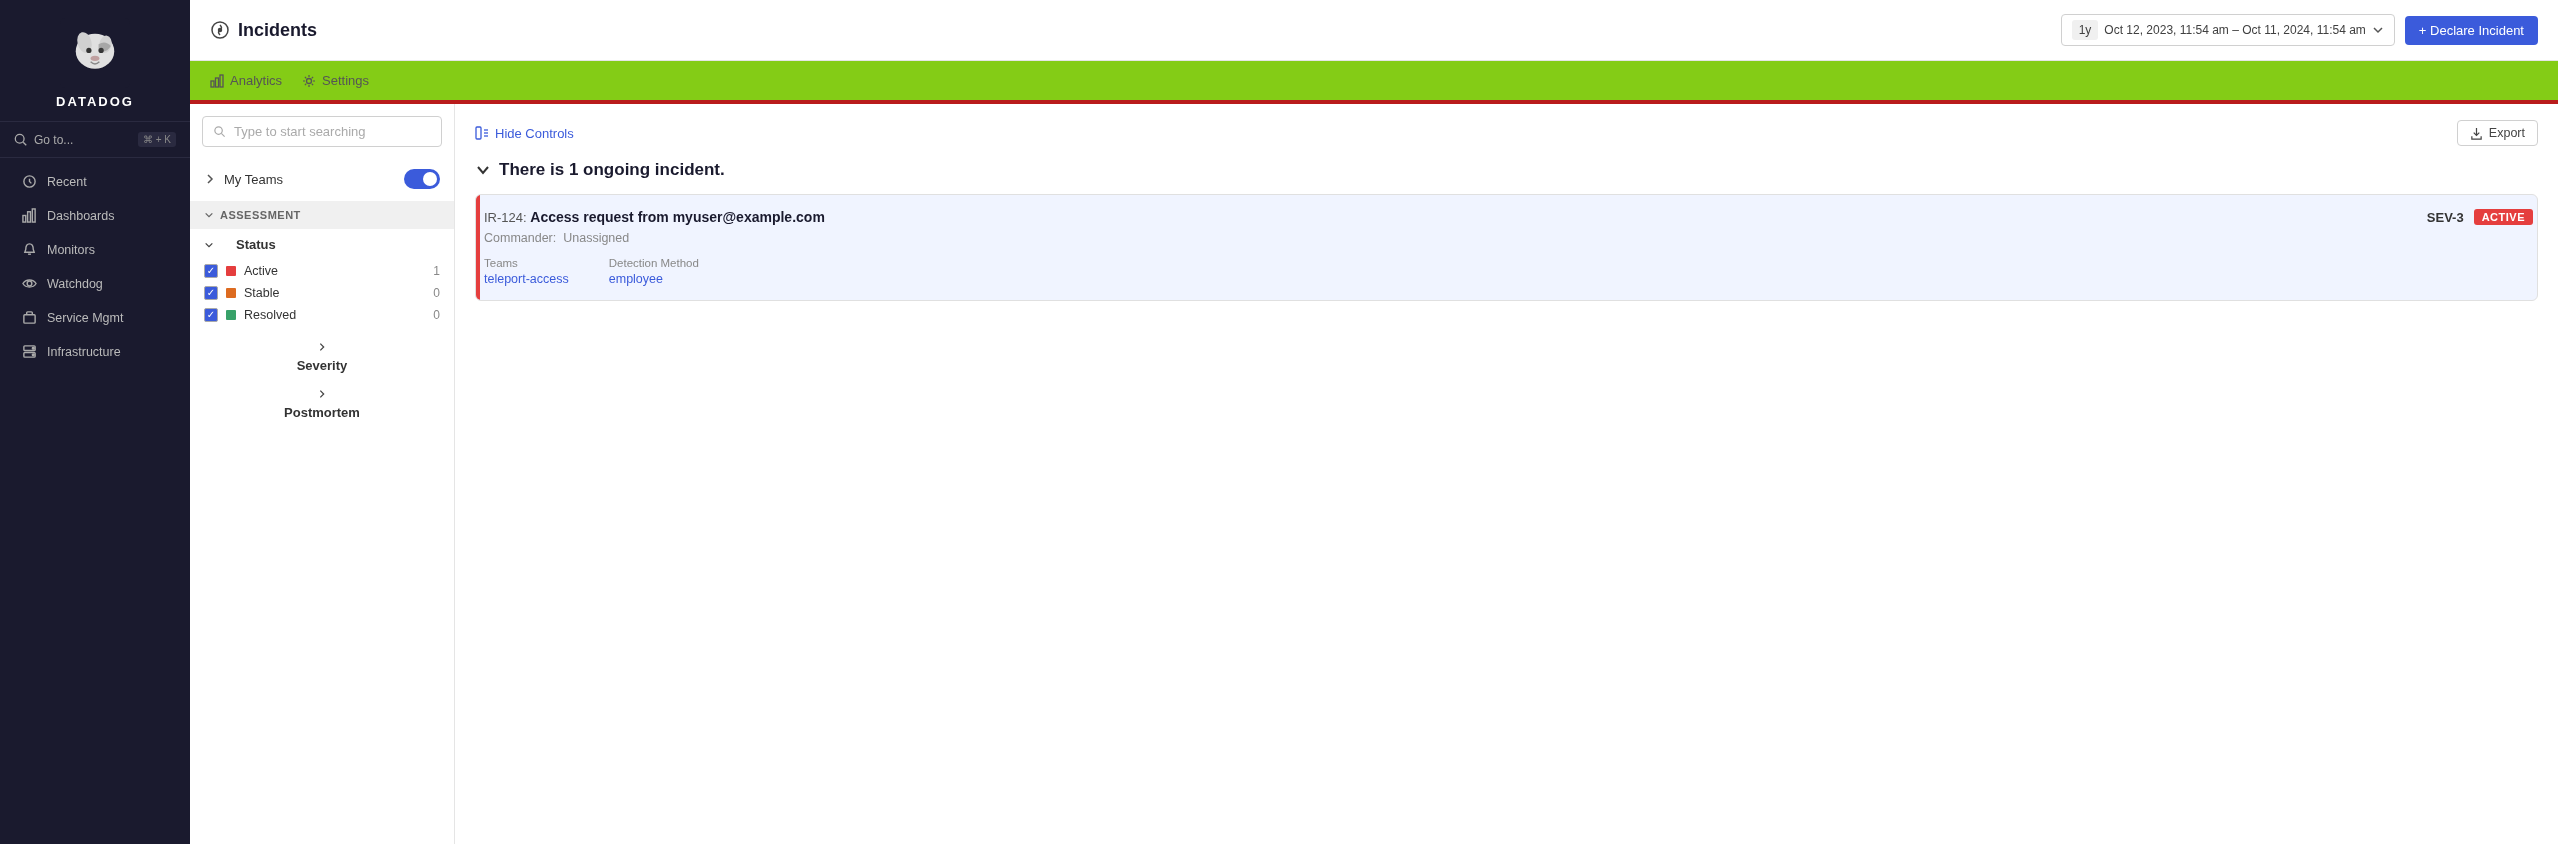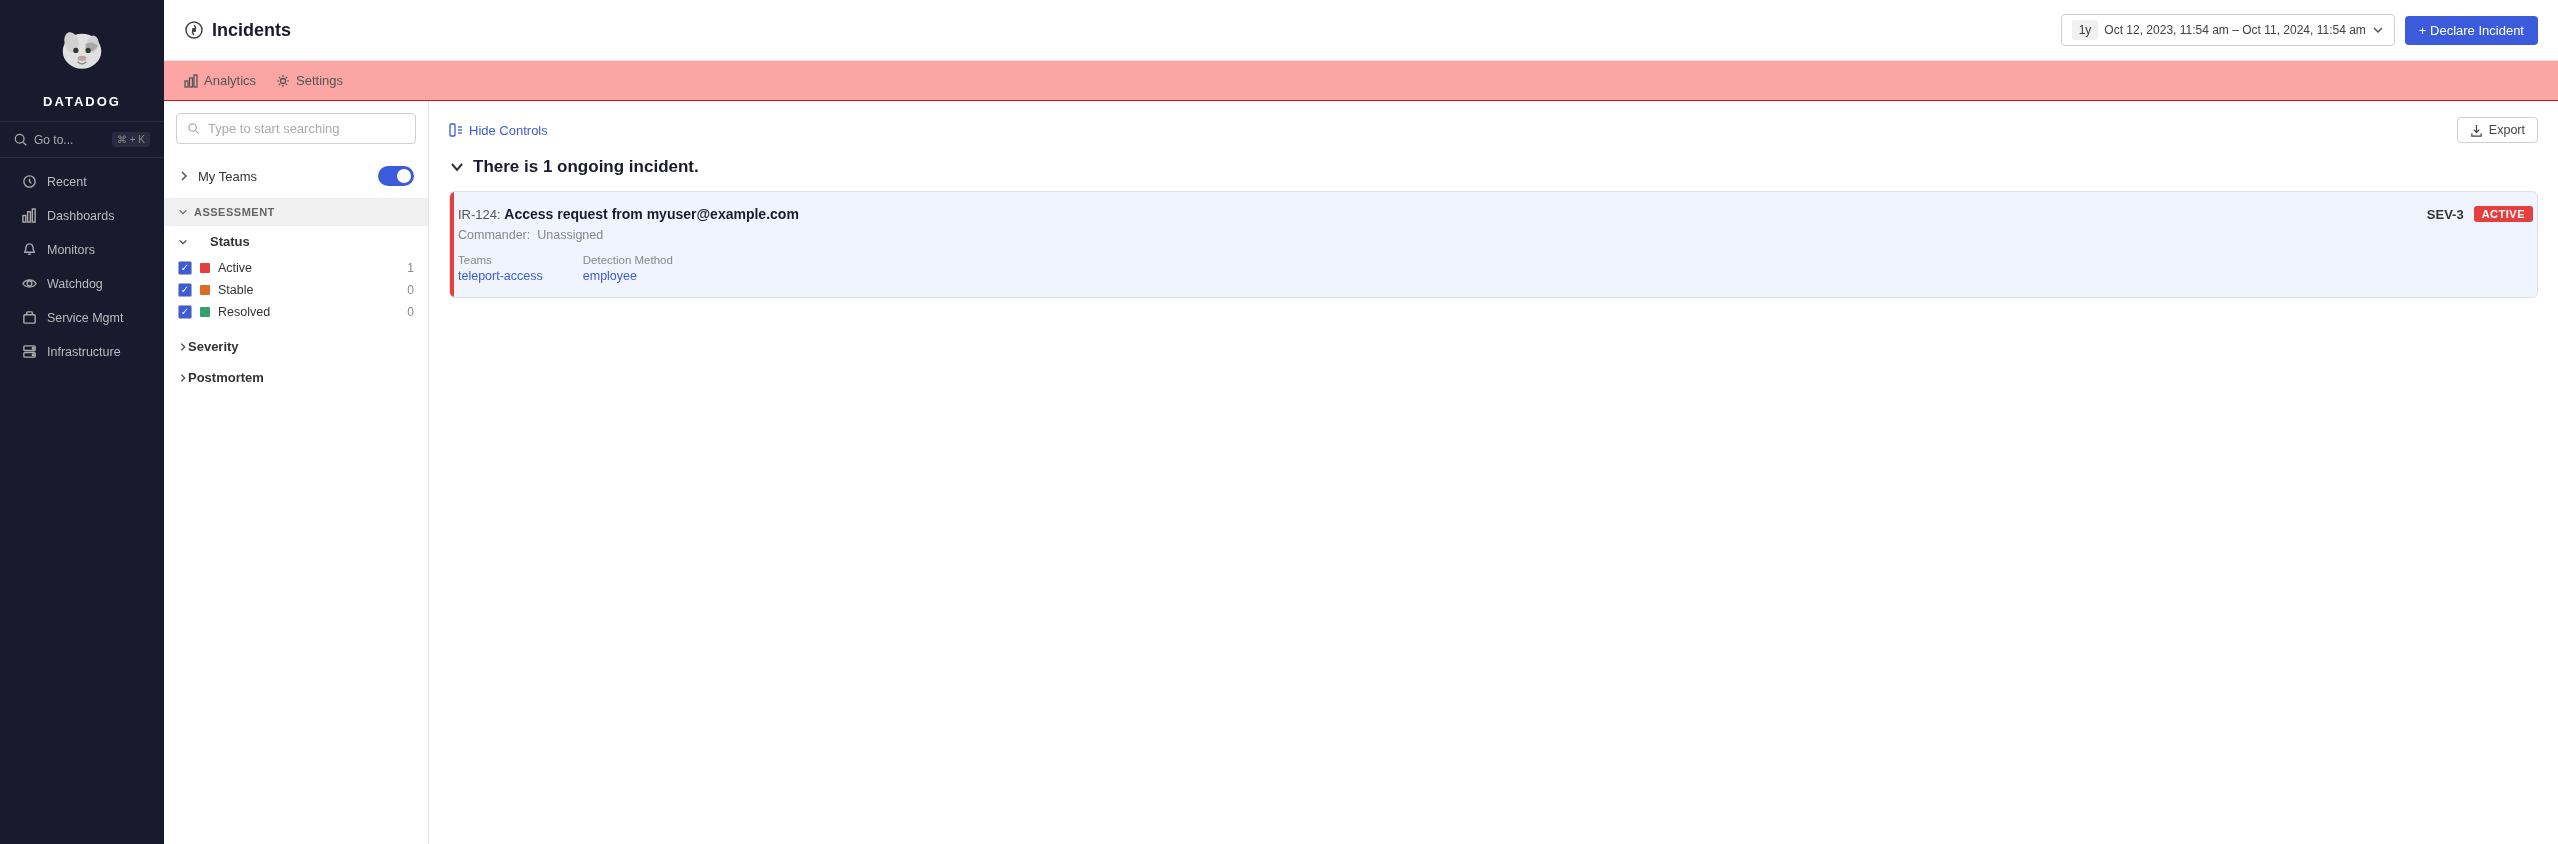--- a/index.html
+++ b/index.html
@@ -1,20 +1,20 @@
 <!DOCTYPE html>
 <html><head>
   <meta charset="utf-8">
   <style>
     * { box-sizing: border-box; margin: 0; padding: 0; }
     body { font-family: -apple-system, BlinkMacSystemFont, 'Segoe UI', sans-serif; background: #f5f5f5; display: flex; height: 100vh; overflow: hidden; font-size: 13px; }
 
     
     .sidebar {
-      width: 164px;
+      width: 190px;
       background: #1a1a2e;
       color: #ccc;
       display: flex;
       flex-direction: column;
       flex-shrink: 0;
       height: 100vh;
     }
     .sidebar-logo {
       padding: 18px 16px 12px;
       display: flex;
@@ -122,22 +122,22 @@
       align-items: center;
       gap: 5px;
     }
 
     
     .subnav {
       display: flex;
       align-items: center;
       gap: 20px;
       padding: 8px 20px;
-      border-bottom: 1px solid #b91c1c;
-      background: #fca5a5;
+      border-bottom: 4px solid #b91c1c;
+      background: #84cc16;
     }
     .subnav-item {
       display: flex;
       align-items: center;
       gap: 6px;
       color: #555;
       font-size: 13px;
       cursor: pointer;
       padding: 4px 0;
     }
@@ -266,25 +266,27 @@
       border-radius: 1px;
       flex-shrink: 0;
     }
     .status-dot.active { background: #e53e3e; }
     .status-dot.stable { background: #dd6b20; }
     .status-dot.resolved { background: #38a169; }
 
     .filter-collapsed {
       display: flex;
       align-items: center;
+      gap: 6px;
       padding: 8px 14px;
       font-size: 13px;
       font-weight: 600;
       color: #333;
       cursor: pointer;
+      flex-direction: column;
     }
 
     
     .incidents-panel {
       flex: 1;
       overflow-y: auto;
       padding: 16px 20px;
     }
 
     .panel-controls {

